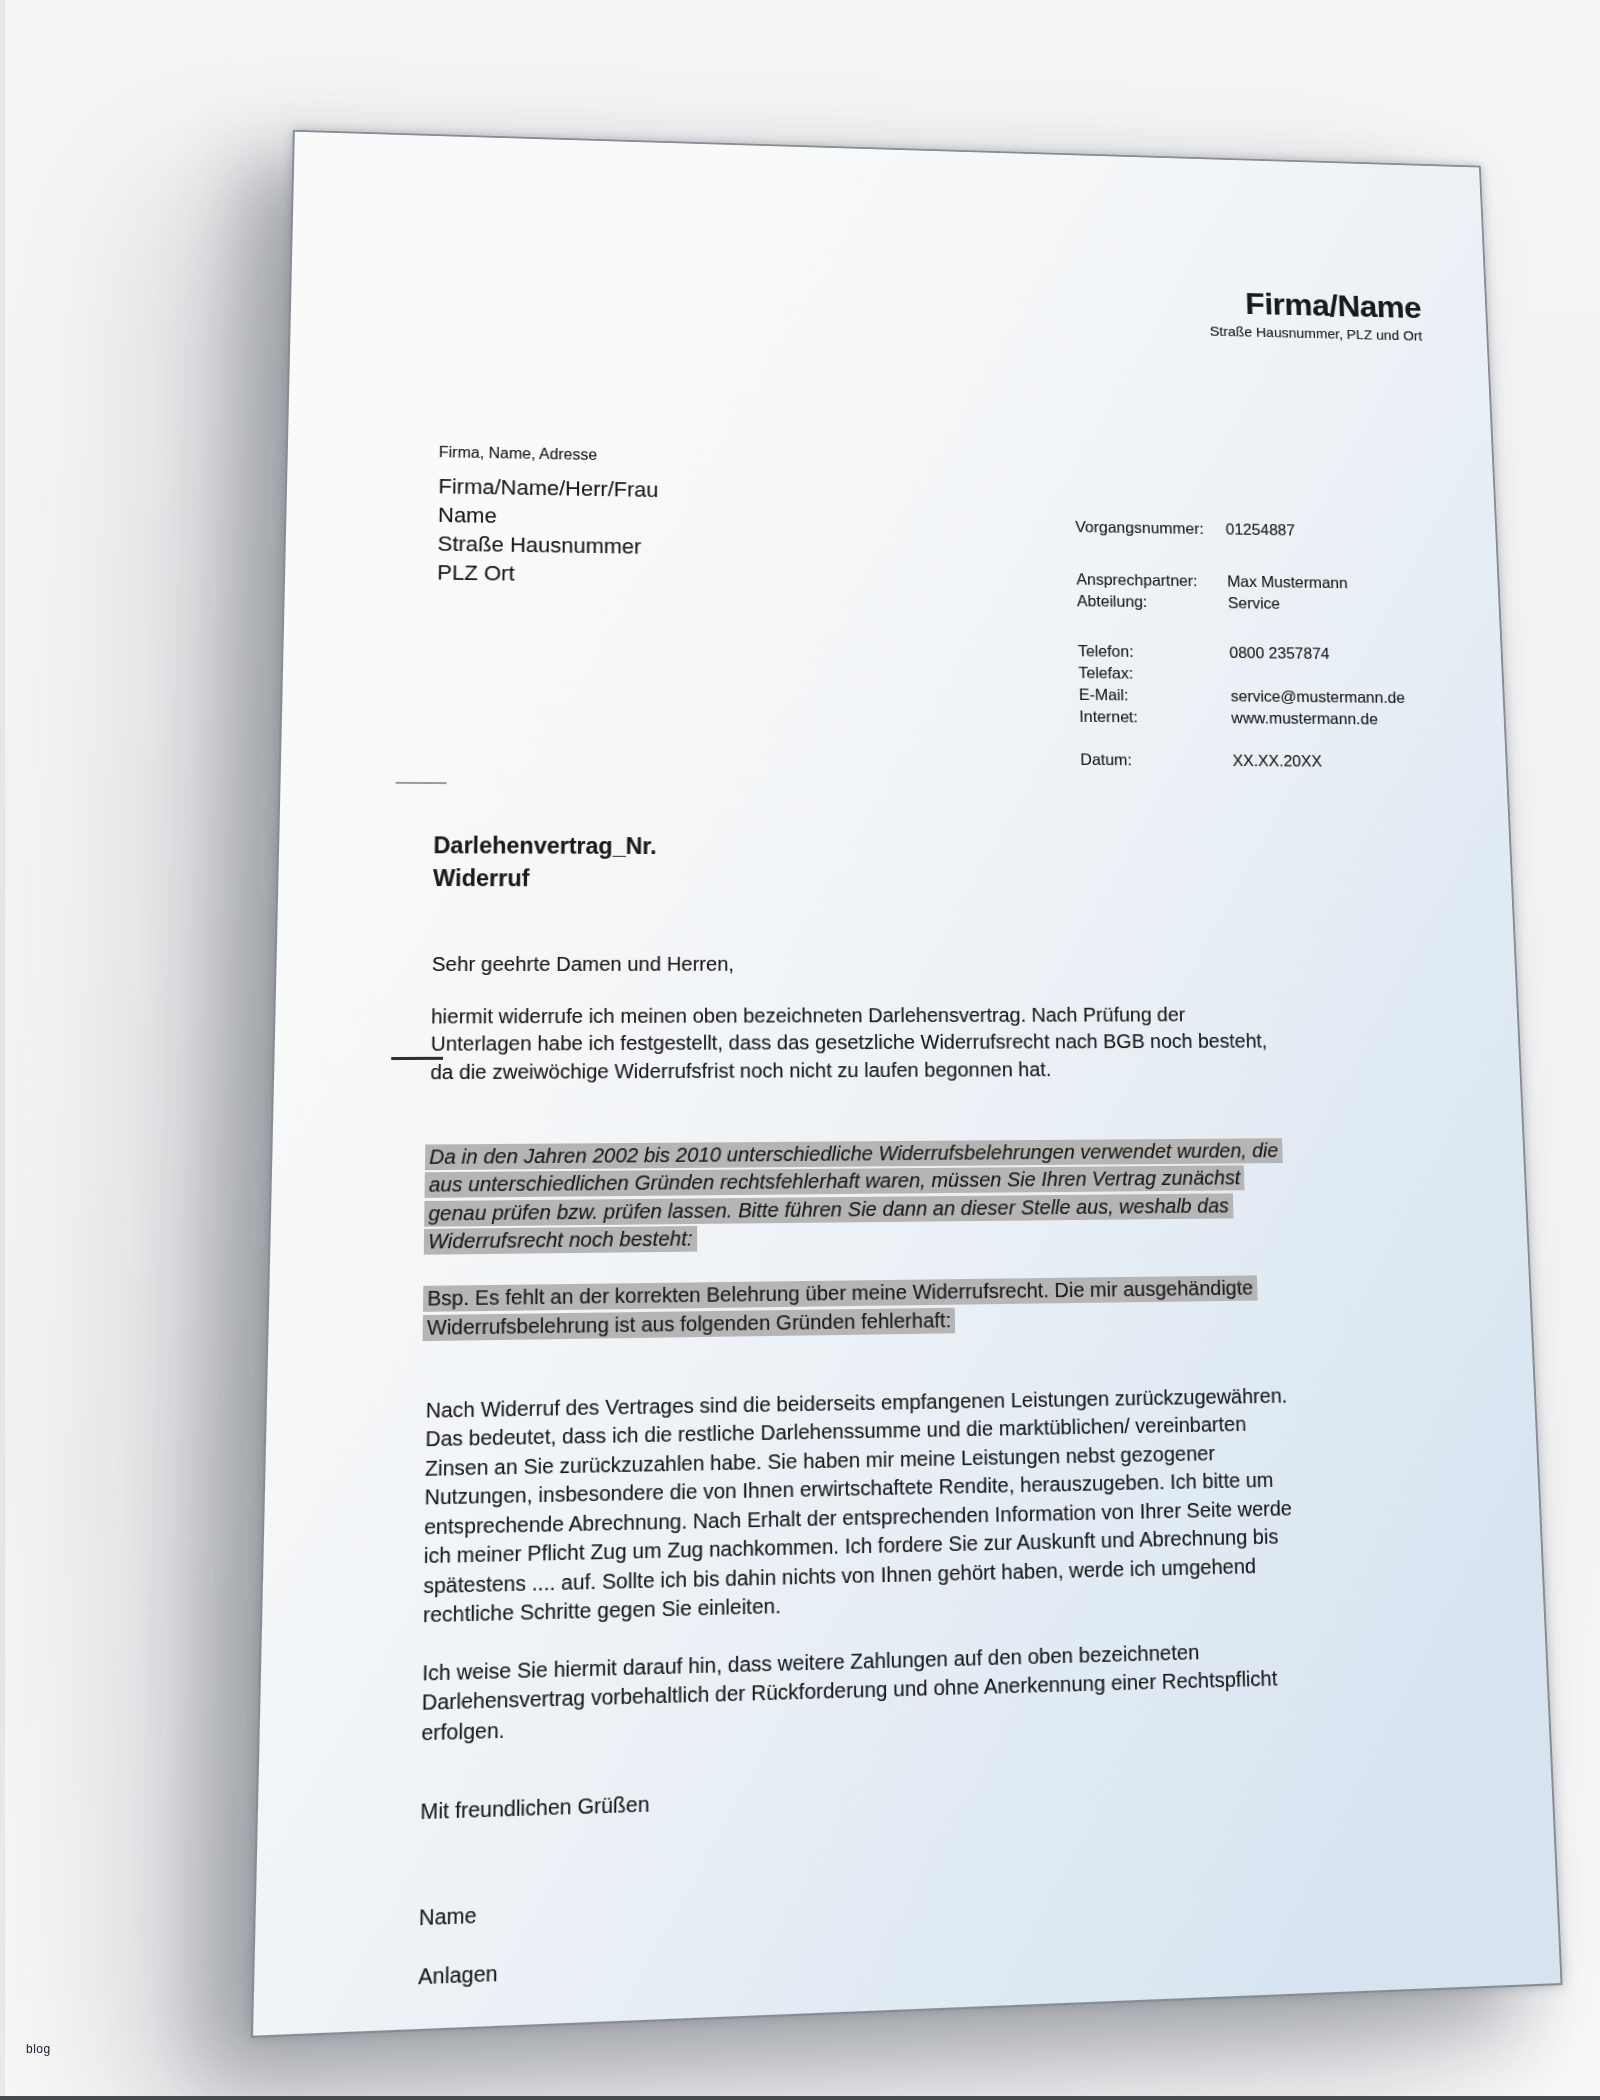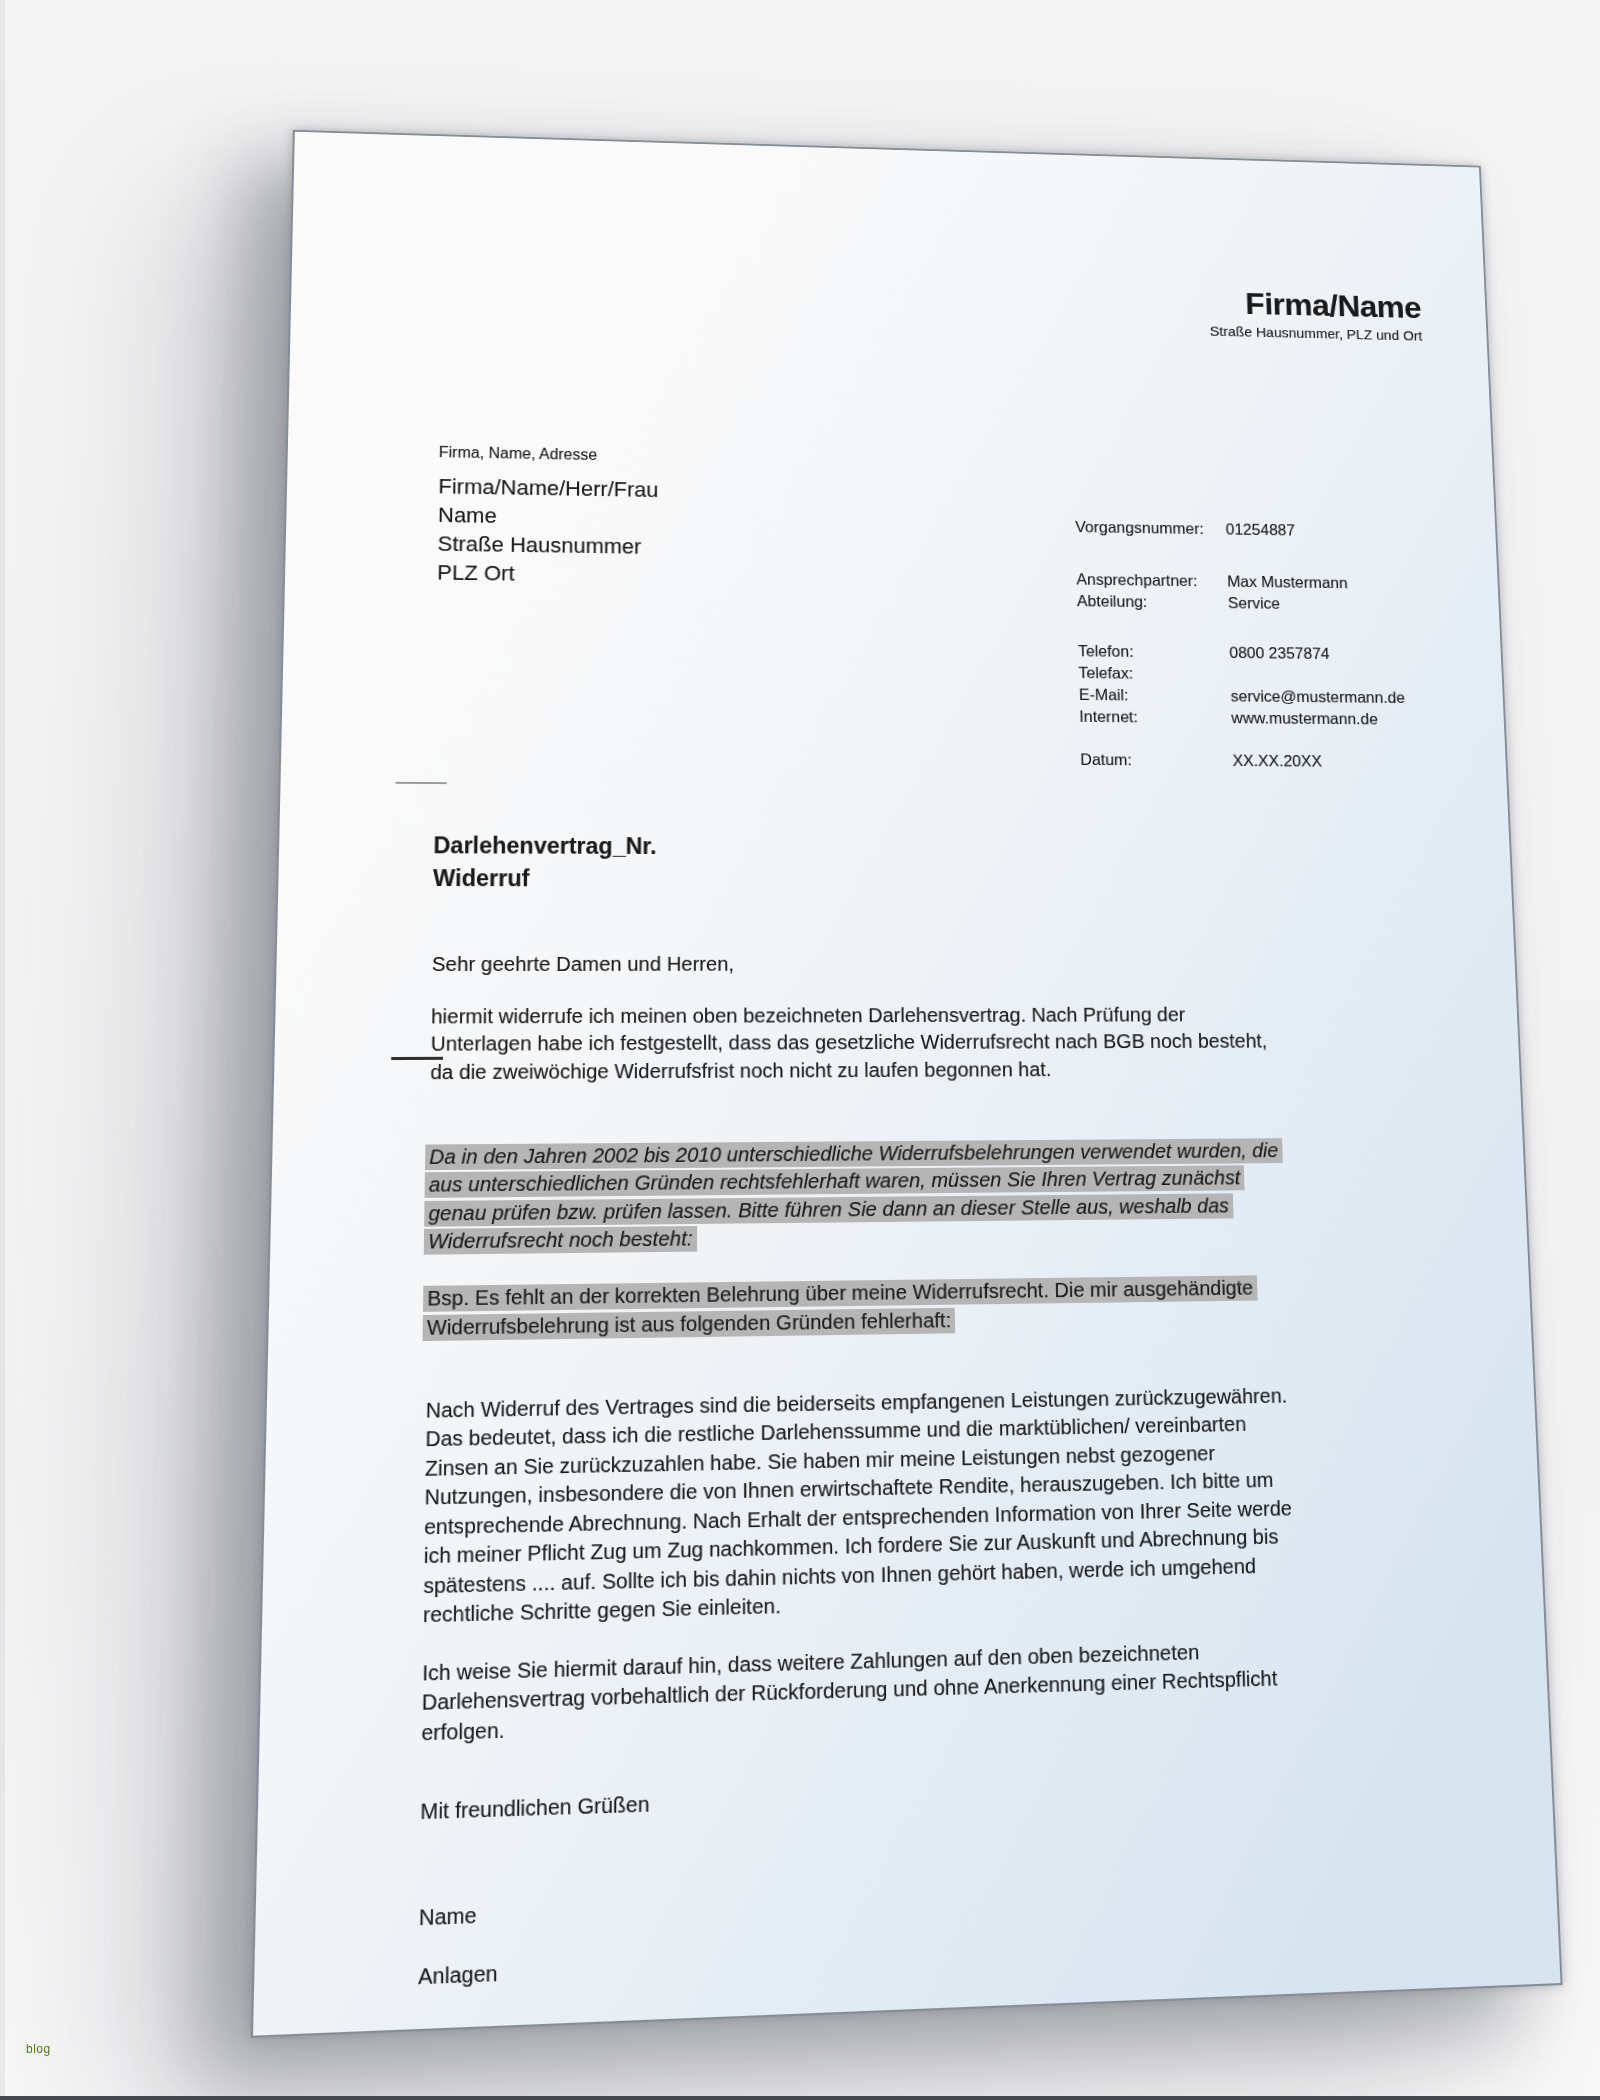--- a/index.html
+++ b/index.html
@@ -14,21 +14,21 @@
   .left-edge {
     position: absolute; left: 0; top: 0; width: 5px; height: 100%;
     background: rgba(70,75,82,0.07);
   }
   .bottom-line {
     position: absolute; left: 0; bottom: 0; width: 100%; height: 4px;
     background: #45484c;
   }
   .watermark {
     position: absolute; left: 26px; top: 2042px;
-    font-size: 12px; color: #4d7c0f; letter-spacing: 0.5px;
+    font-size: 12px; color: #0f172a; letter-spacing: 0.5px;
   }
 
   
   .paper {
     position: absolute;
     left: 286px; top: 98px;
     width: 1250px; height: 1870px;
     background: linear-gradient(120deg, #fafafa 18%, #f1f4f7 45%, #e3ecf4 68%, #d7e4f0 90%);
     border: 2px solid #858d96;
     box-sizing: border-box;

